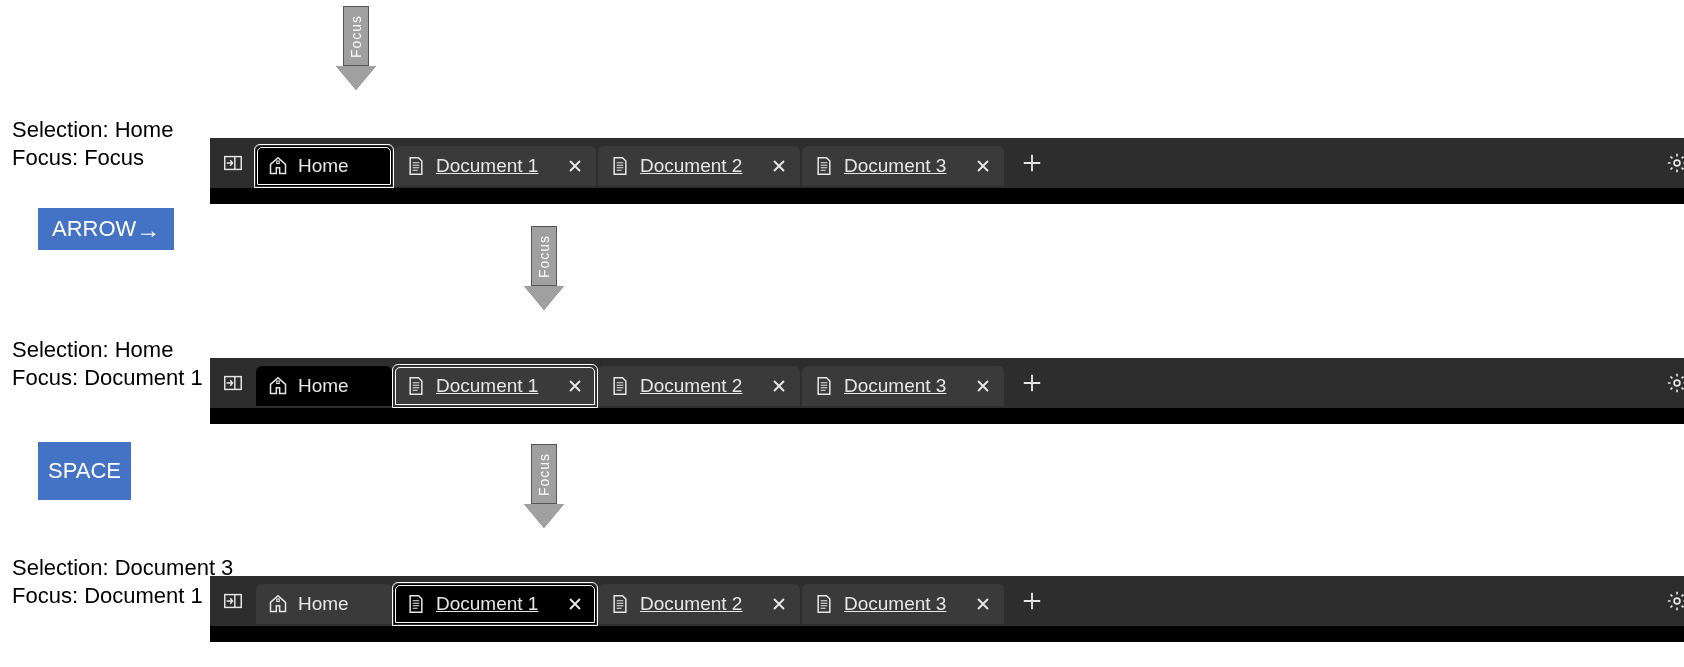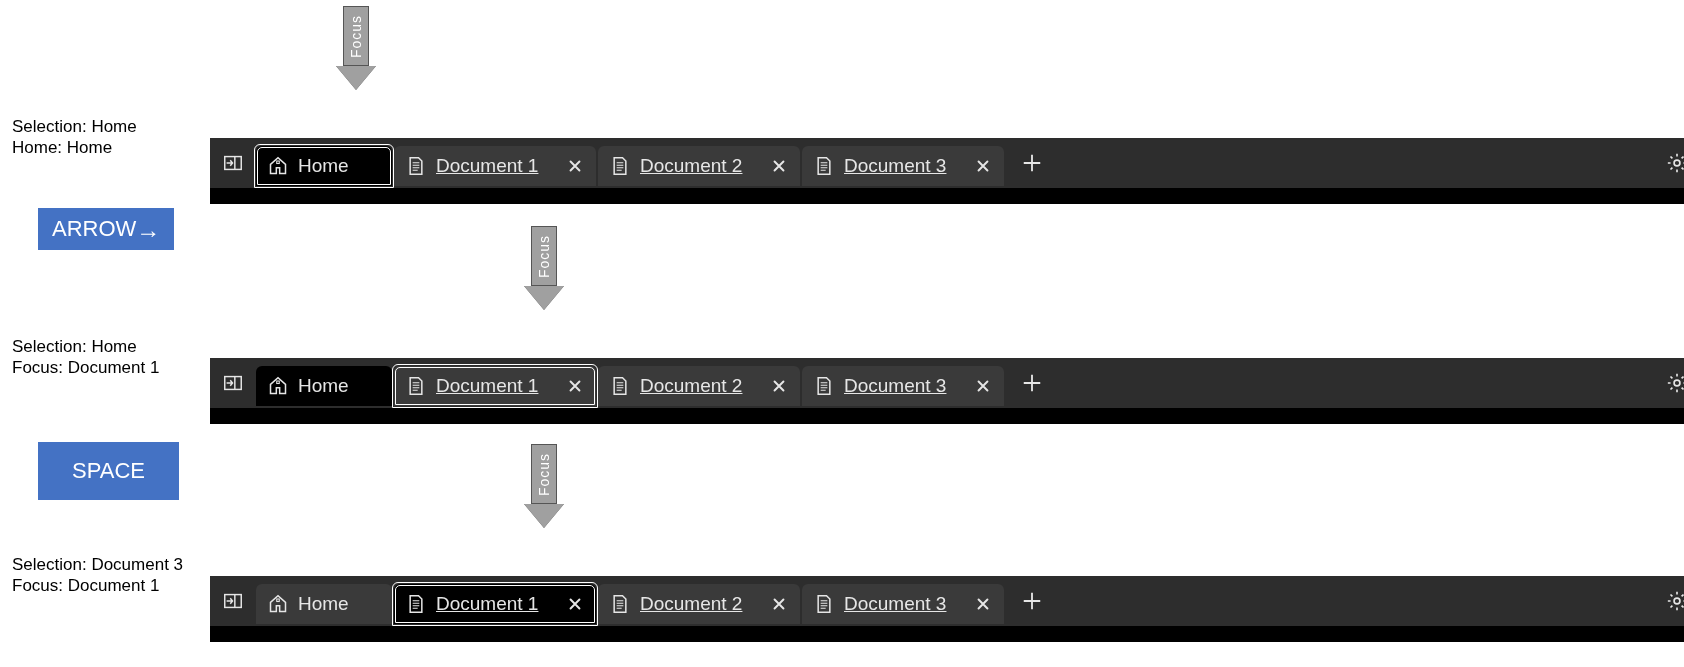--- a/index.html
+++ b/index.html
@@ -12,21 +12,21 @@
     overflow: hidden;
   }
   .step {
     position: absolute;
     left: 0;
     width: 1684px;
   }
   .label-block {
     position: absolute;
     left: 12px;
-    font-size: 17px;
+    font-size: 22px;
     color: #000;
     line-height: 1.25;
   }
   .key-badge {
     position: absolute;
     left: 38px;
     background: #4472c4;
     color: #fff;
     font-size: 22px;
     display: flex;
@@ -186,21 +186,21 @@
 
 <div class="step" style="top:0;">
 
   <div class="focus-arrow" style="left:336px; top:6px;">
     <div class="shaft">Focus</div>
     <div class="head"></div>
   </div>
 
   <div class="label-block" style="top:116px;">
     <div>Selection: Home</div>
-    <div>Home: Home</div>
+    <div>Focus: Focus</div>
   </div>
 
   <div class="tabbar-outer" style="top:98px;">
     <div class="tabbar">
       <div class="leading-btn">
         <svg width="22" height="22" viewBox="0 0 24 24">
             <use href="#icon-enter"></use>
           </svg>
       </div>
 
@@ -334,21 +334,21 @@
         <svg width="22" height="22" viewBox="0 0 24 24">
             <use href="#icon-gear"></use>
           </svg>
       </div>
     </div>
     <div class="under-strip"></div>
   </div>
 </div>
 
 <div class="step" style="top:418px;">
-  <div class="key-badge" style="top:24px; padding:16px 34px;">
+  <div class="key-badge" style="top:24px; padding:16px 10px;">
     <span>SPACE</span>
   </div>
 
   <div class="focus-arrow" style="left:524px; top:26px;">
     <div class="shaft">Focus</div>
     <div class="head"></div>
   </div>
 
   <div class="label-block" style="top:136px;">
     <div>Selection: Document 3</div>

